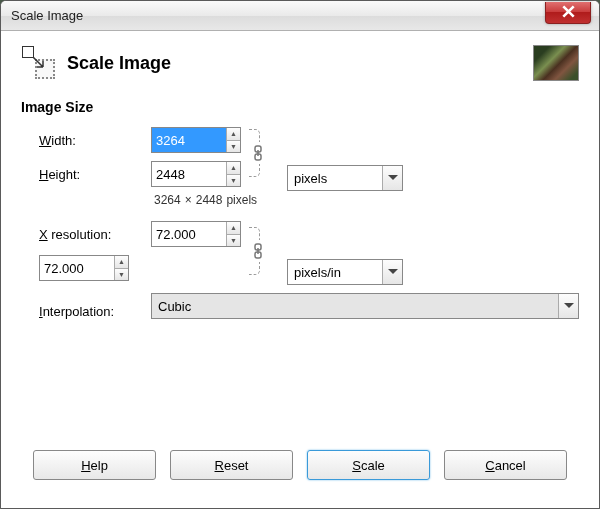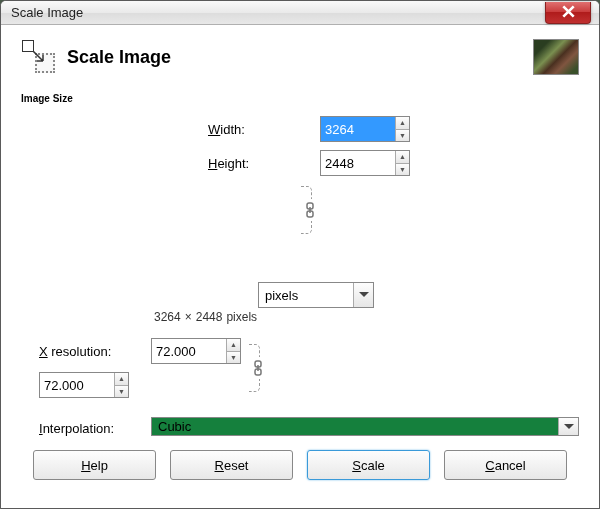--- a/index.html
+++ b/index.html
@@ -76,21 +76,21 @@
     width: 14px; height: 14px;
   }
   .header-text { flex: 1; }
   .header-text .big-title { font-size: 18px; font-weight: bold; }
   .header-text .sub { font-size: 12px; color: #222; }
   .thumb {
     width: 46px; height: 36px;
     background: linear-gradient(135deg, #2a3d20 20%, #7a8f50 40%, #4a3020 55%, #805540 70%, #3a502a 90%);
     border: 1px solid #888;
   }
-  .section-label { font-weight: bold; font-size: 10px; margin-bottom: 8px; }
+  .section-label { font-weight: bold; font-size: 14px; margin-bottom: 8px; }
   .form-area { padding-left: 18px; }
   .row { display: flex; align-items: center; height: 34px; }
   .lbl { width: 112px; }
   .lbl .u { text-decoration: underline; }
   .spin {
     display: flex;
     width: 90px; height: 26px;
     border: 1px solid #888;
     background: #fff;
   }
@@ -157,23 +157,23 @@
     border-top-color: #444; margin-top: 4px;
   }
   .dims-line {
     font-size: 12px; color: #333;
     display: flex; gap: 4px;
     margin: 2px 0 10px 115px;
   }
   .quality-row { display: flex; align-items: flex-end; height: 34px; }
   .quality-row .lbl { width: 112px; }
   .big-combo {
-    flex: 1; height: 19px;
+    flex: 1; height: 26px;
     border: 1px solid #888;
-    background: #15803d;
+    background: #e5e5e5;
     display: flex; align-items: center;
     padding-left: 6px;
     position: relative; cursor: pointer;
   }
   .button-bar {
     display: flex; gap: 14px;
     padding: 14px 12px;
     justify-content: space-between;
   }
   .btn {
@@ -215,21 +215,21 @@
       </div>
       <div class="header-text">
         <div class="big-title">Scale Image</div>
       </div>
       <div class="thumb"></div>
     </div>
 
     <div class="section-label">Image Size</div>
 
     <div class="form-area">
-      <div style="display:flex; align-items:center;flex-direction:column;">
+      <div style="display:flex; align-items:flex-start;">
         <div class="link-pair">
           <div class="row">
             <div class="lbl"><span class="u">W</span><span>idth:</span></div>
             <div class="spin">
               <input class="sel" value="3264" style="">
               <div class="spinbtns">
                   <div>▲</div>
                   <div>▼</div>
                 </div>
             </div>
@@ -293,20 +293,26 @@
         </div>
         <div class="link-bracket">
           <div class="chain">
             <span><svg viewBox="0 0 12 16">
                   <rect x="3" y="1" width="6" height="6" rx="2" fill="none" stroke="#777" stroke-width="1.5"></rect>
                   <rect x="3" y="9" width="6" height="6" rx="2" fill="none" stroke="#777" stroke-width="1.5"></rect>
                   <line x1="6" y1="5" x2="6" y2="11" stroke="#777" stroke-width="1.5"></line>
                 </svg></span>
           </div>
         </div>
+        <div style="display:flex; flex-direction:column; justify-content:flex-end; height:68px;">
+          <div class="unit-combo">
+            <span>pixels/in</span>
+            <div class="combo-arrow"></div>
+          </div>
+        </div>
       </div>
     </div>
 
 
     <div class="form-area">
       <div class="quality-row">
         <div class="lbl"><span class="u">I</span><span>nterpolation:</span></div>
         <div class="big-combo">
           <span>Cubic</span>
           <div class="combo-arrow"></div>

